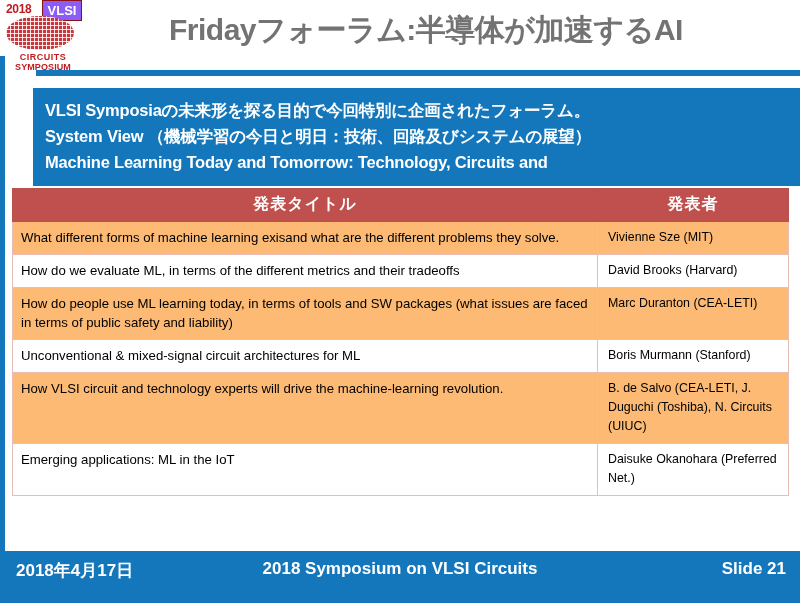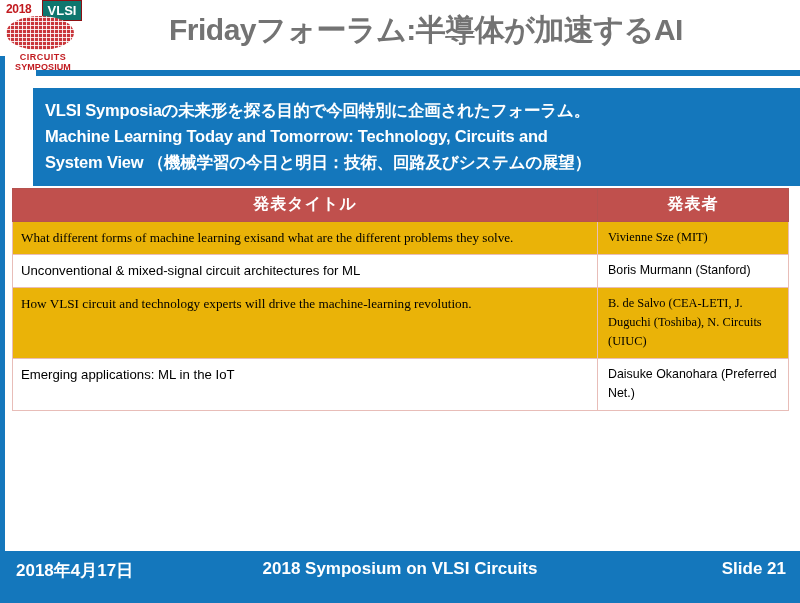--- a/index.html
+++ b/index.html
@@ -49,21 +49,21 @@
     font-size: 12px;
     font-weight: bold;
     color: #c11a1f;
     letter-spacing: -0.3px;
     font-family: "Liberation Sans", sans-serif;
   }
   .logo-vlsi-box {
     position: absolute;
     left: 38px; top: 0px;
     width: 38px; height: 19px;
-    background: #0f766e;
+    background: #8b5cf6;
     border: 1px solid #8d1013;
     color: #ffffff;
     font-size: 13px;
     font-weight: bold;
     text-align: center;
     line-height: 19px;
     letter-spacing: 0px;
   }
   
   .logo-vlsi-tail {
@@ -165,21 +165,21 @@
     color: #000000;
     font-size: 13.2px;
     line-height: 19px;
     padding: 6px 8px 7px 8px;
     font-weight: normal;
   }
   #talks-table tbody td.presenter {
     font-size: 12.4px;
     padding-left: 10px;
   }
-  #talks-table tbody tr.odd td  { background: #eab308; font-family: Liberation Serif, serif; }
+  #talks-table tbody tr.odd td  { background: #fdba74; }
   #talks-table tbody tr.even td { background: #ffffff; }
 
   
   #footer {
     position: absolute;
     left: 0; top: 551px;
     width: 800px; height: 53px;
     background: #1477bc;
   }
   #footer .f-date {
@@ -223,41 +223,49 @@
       <span class="logo-sub1">CIRCUITS</span>
       <span class="logo-sub2">SYMPOSIUM</span>
     </div>
 
     <div id="slide-title">Fridayフォーラム:半導体が加速するAI</div>
     <div class="header-rule"></div>
   </div>
 
   <div id="intro-box">
     <div>VLSI Symposiaの未来形を探る目的で今回特別に企画されたフォーラム。</div>
+    <div>System View （機械学習の今日と明日：技術、回路及びシステムの展望）</div>
     <div>Machine Learning Today and Tomorrow: Technology, Circuits and</div>
-    <div>System View （機械学習の今日と明日：技術、回路及びシステムの展望）</div>
   </div>
 
   <table id="talks-table">
     <colgroup>
         <col class="c-title">
         <col class="c-pres">
       </colgroup>
     <thead>
       <tr>
         <th>発表タイトル</th>
         <th>発表者</th>
       </tr>
     </thead>
     <tbody>
       <tr class="odd">
         <td>What different forms of machine learning exisand what are the different problems they solve.</td>
         <td class="presenter">Vivienne Sze (MIT)</td>
       </tr>
       <tr class="even">
+        <td>How do we evaluate ML, in terms of the different metrics and their tradeoffs</td>
+        <td class="presenter">David Brooks (Harvard)</td>
+      </tr>
+      <tr class="odd">
+        <td>How do people use ML learning today, in terms of tools and SW packages (what issues are faced in terms of public safety and liability)</td>
+        <td class="presenter">Marc Duranton (CEA-LETI)</td>
+      </tr>
+      <tr class="even">
         <td>Unconventional &amp; mixed-signal circuit architectures for ML</td>
         <td class="presenter">Boris Murmann (Stanford)</td>
       </tr>
       <tr class="odd">
         <td>How VLSI circuit and technology experts will drive the machine-learning revolution.</td>
         <td class="presenter">B. de Salvo (CEA-LETI, J. Duguchi (Toshiba), N. Circuits (UIUC)</td>
       </tr>
       <tr class="even">
         <td>Emerging applications: ML in the IoT</td>
         <td class="presenter">Daisuke Okanohara (Preferred Net.)</td>

